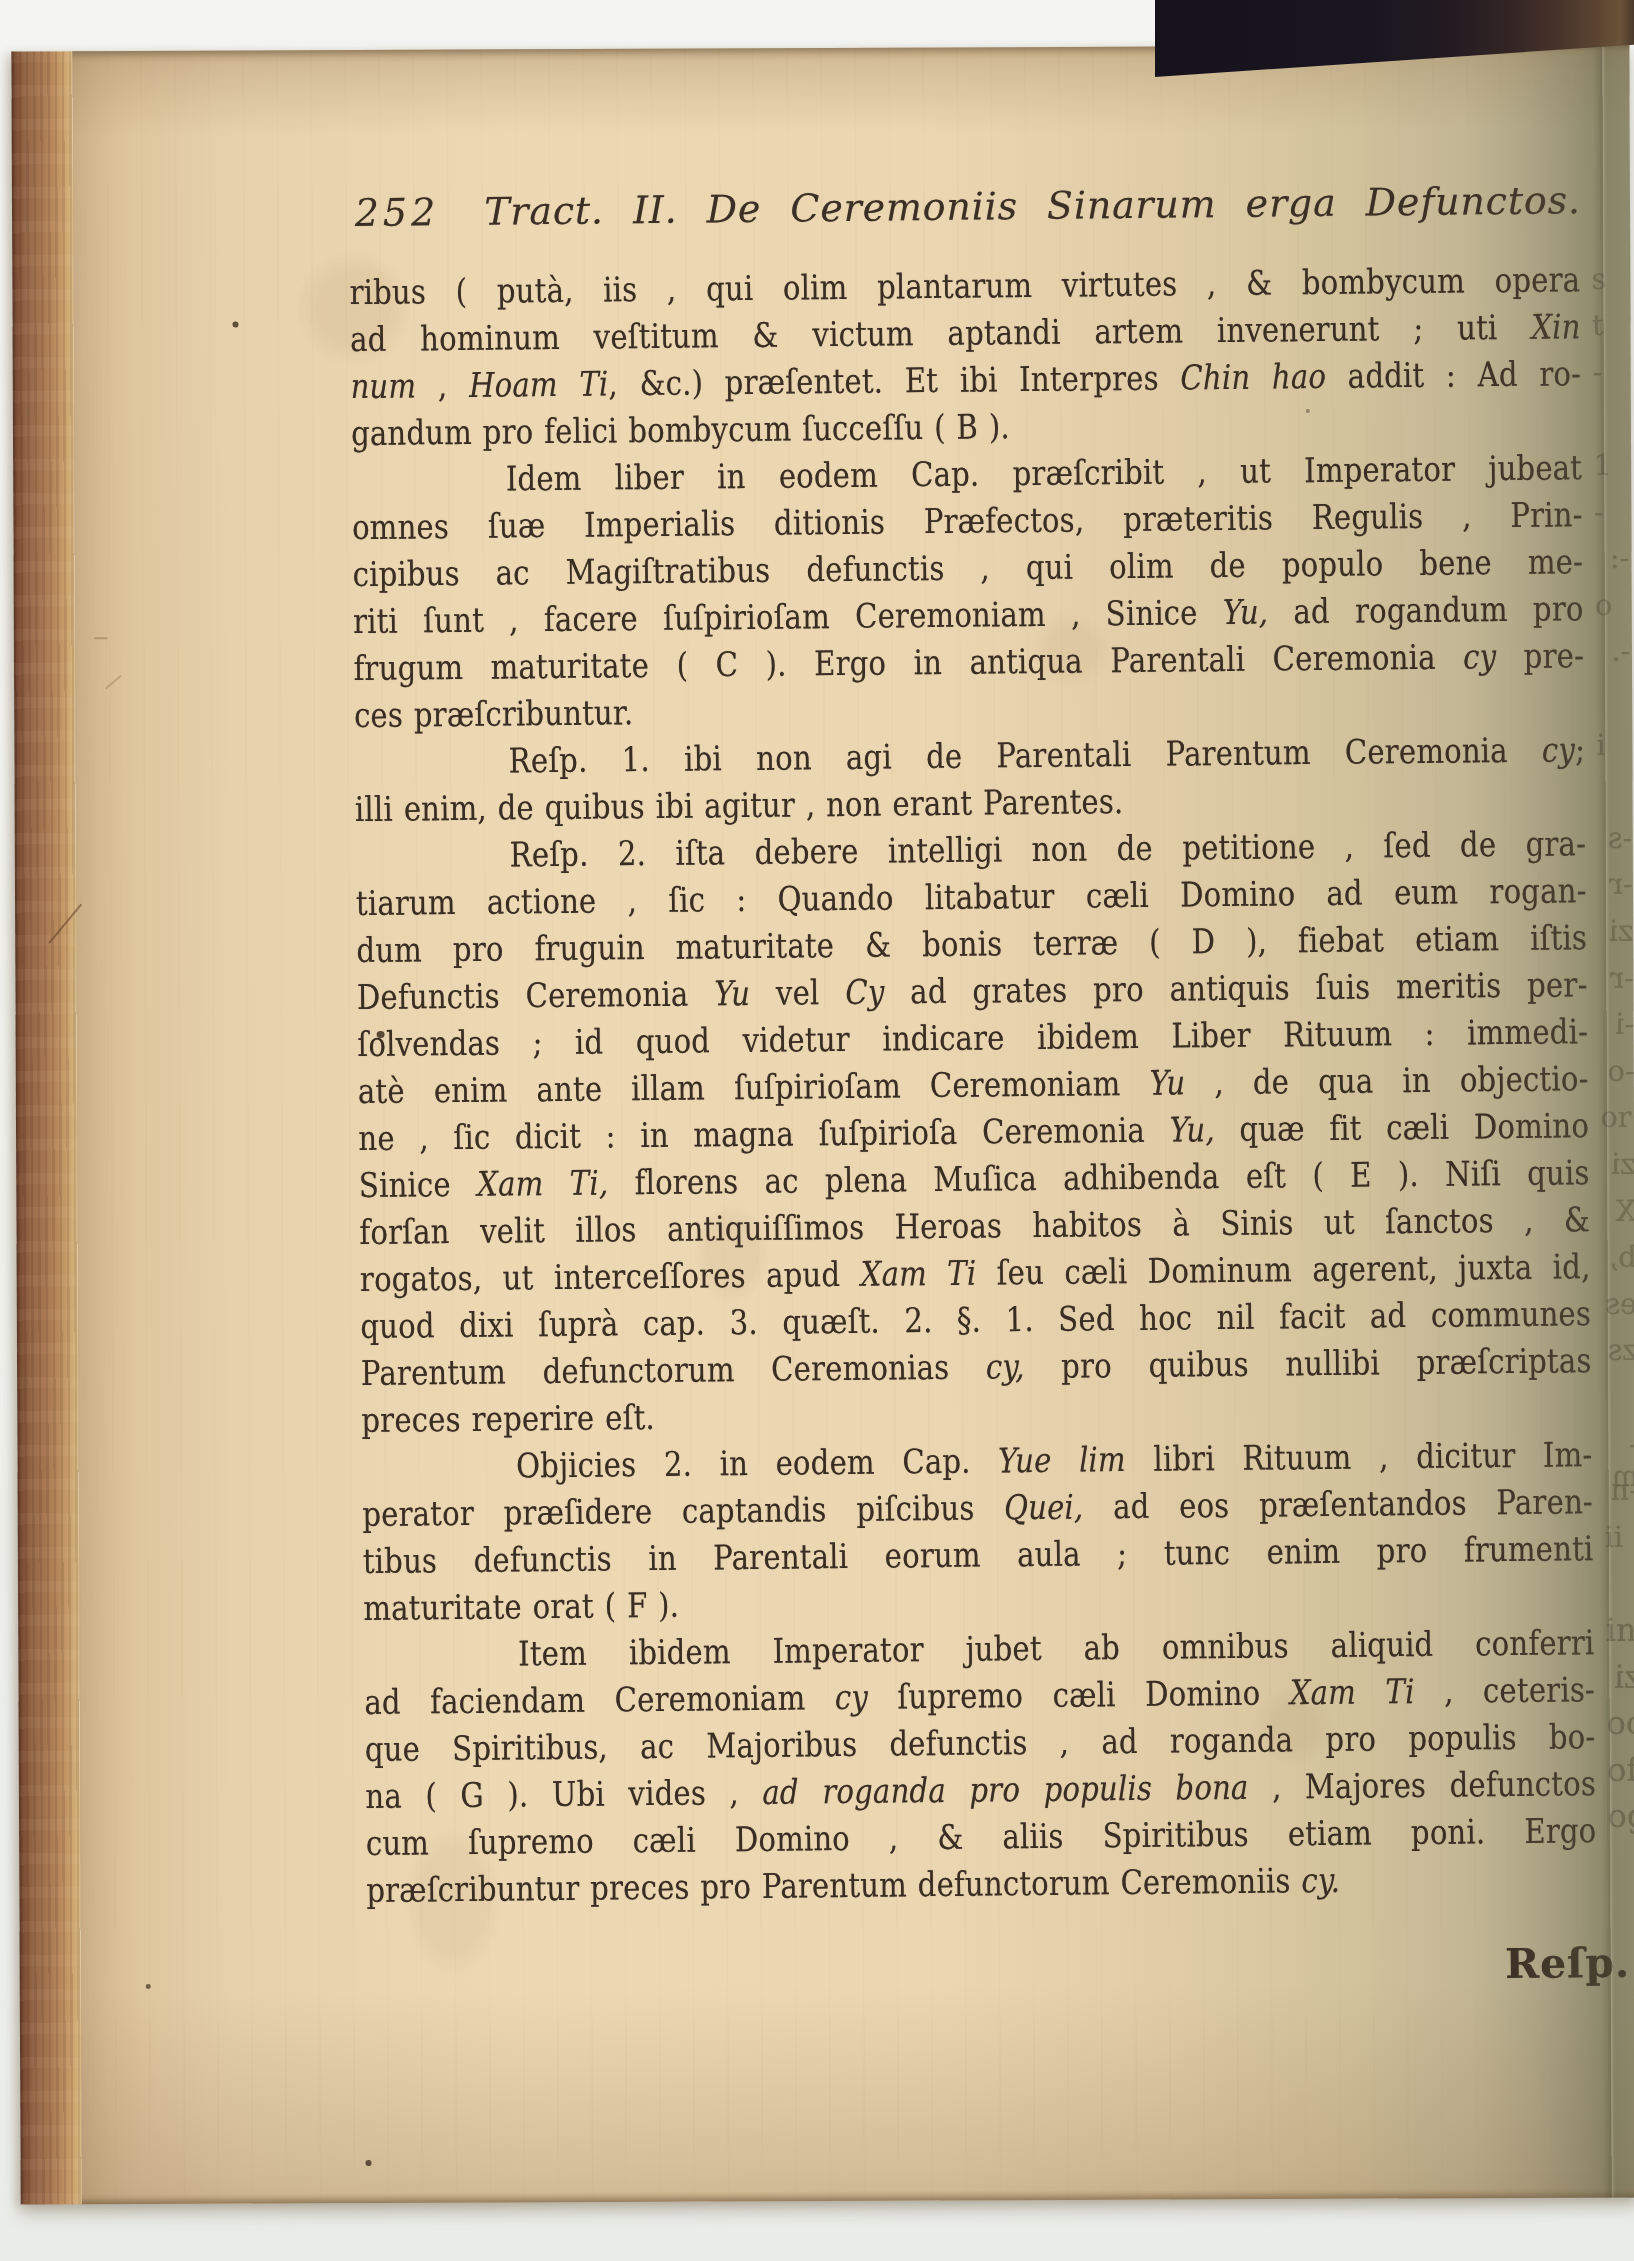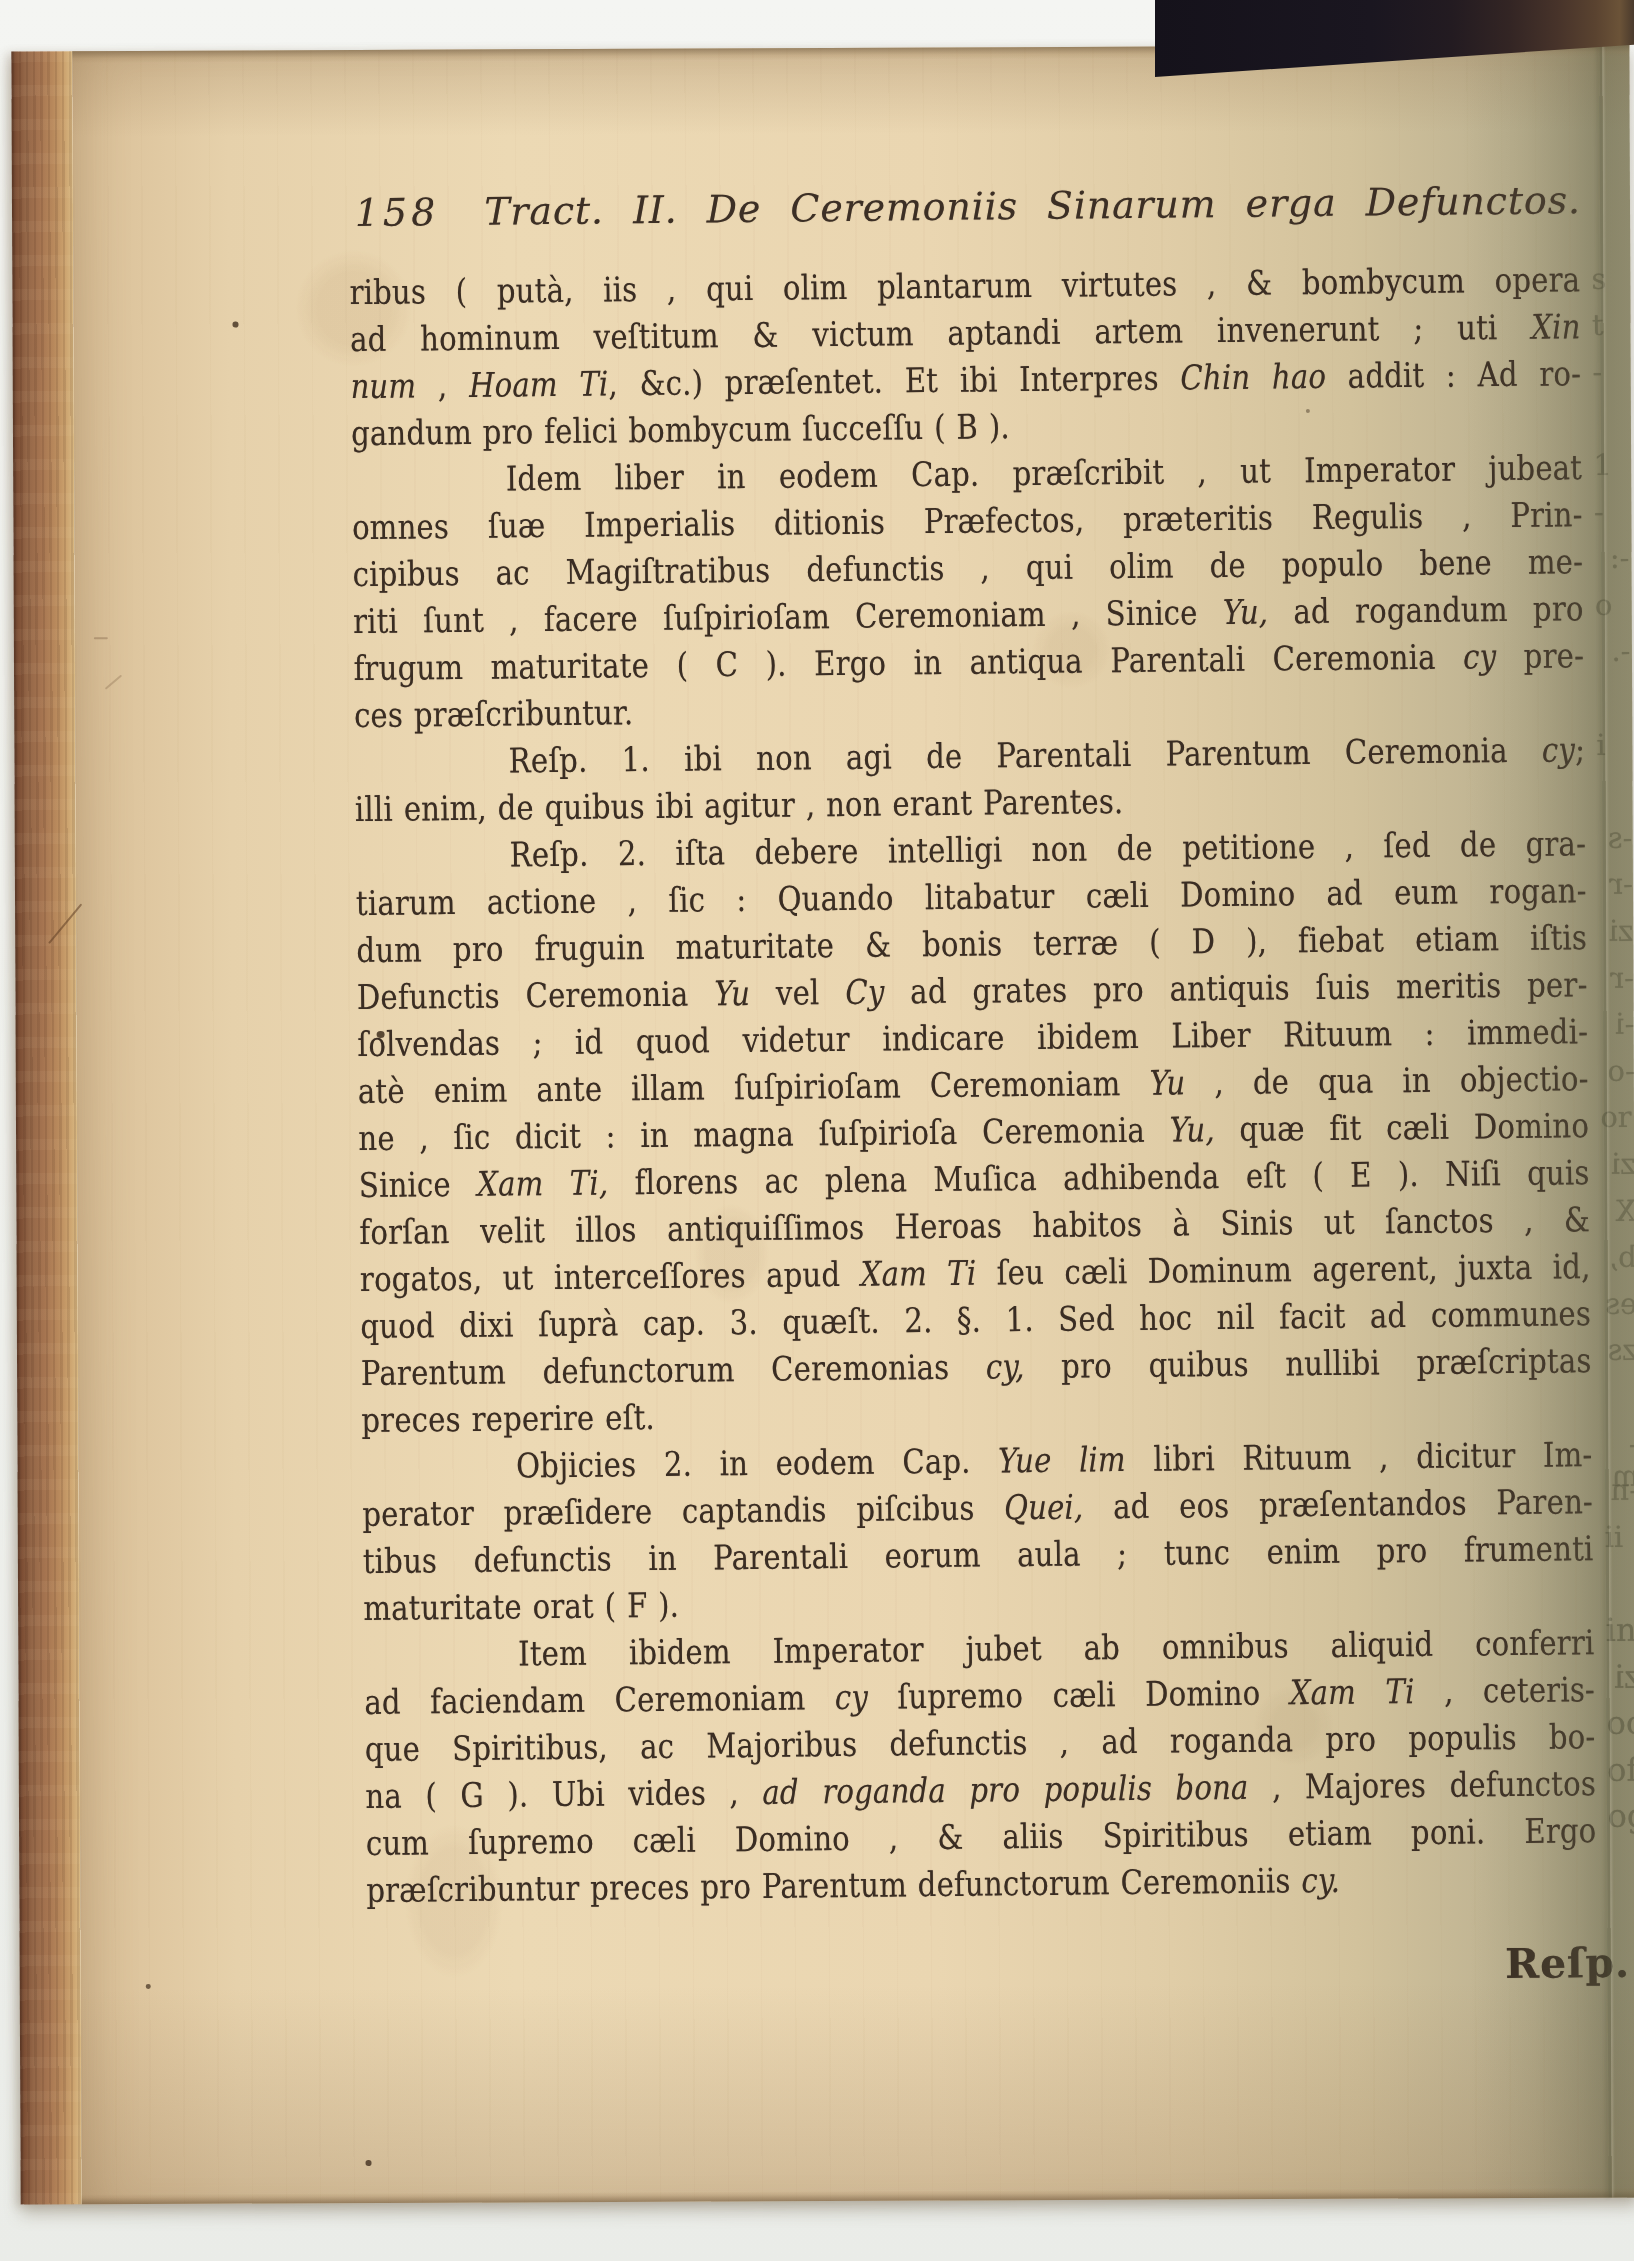--- a/index.html
+++ b/index.html
@@ -119,21 +119,21 @@
 <body>
 
 <div id="scene">
   <div class="page-group">
     <div class="band"></div>
     <div class="paper">
       <div class="top-edge"></div>
 
       <div class="text-layer">
         <div class="header-row">
-          <span class="page-num">158</span>
+          <span class="page-num">252</span>
           <span class="header-title">Tract. II. De Ceremoniis Sinarum erga Defunctos.</span>
         </div>
 
         <div class="text-block">
             <div class="line"><span>ribus ( putà, iis , qui olim plantarum virtutes , &amp; bombycum opera</span></div>
             <div class="line"><span>ad hominum veſtitum &amp; victum aptandi artem invenerunt ; uti </span><span class="it">Xin</span></div>
             <div class="line"><span class="it">num</span><span> , </span><span class="it">Hoam Ti</span><span>, &amp;c.) præſentet. Et ibi Interpres </span><span class="it">Chin hao</span><span> addit : Ad ro-</span></div>
             <div class="line left"><span>gandum pro felici bombycum ſucceſſu ( B ).</span></div>
             <div class="line ind"><span>Idem liber in eodem Cap. præſcribit , ut Imperator jubeat</span></div>
             <div class="line"><span>omnes ſuæ Imperialis ditionis Præfectos, præteritis Regulis , Prin-</span></div>

